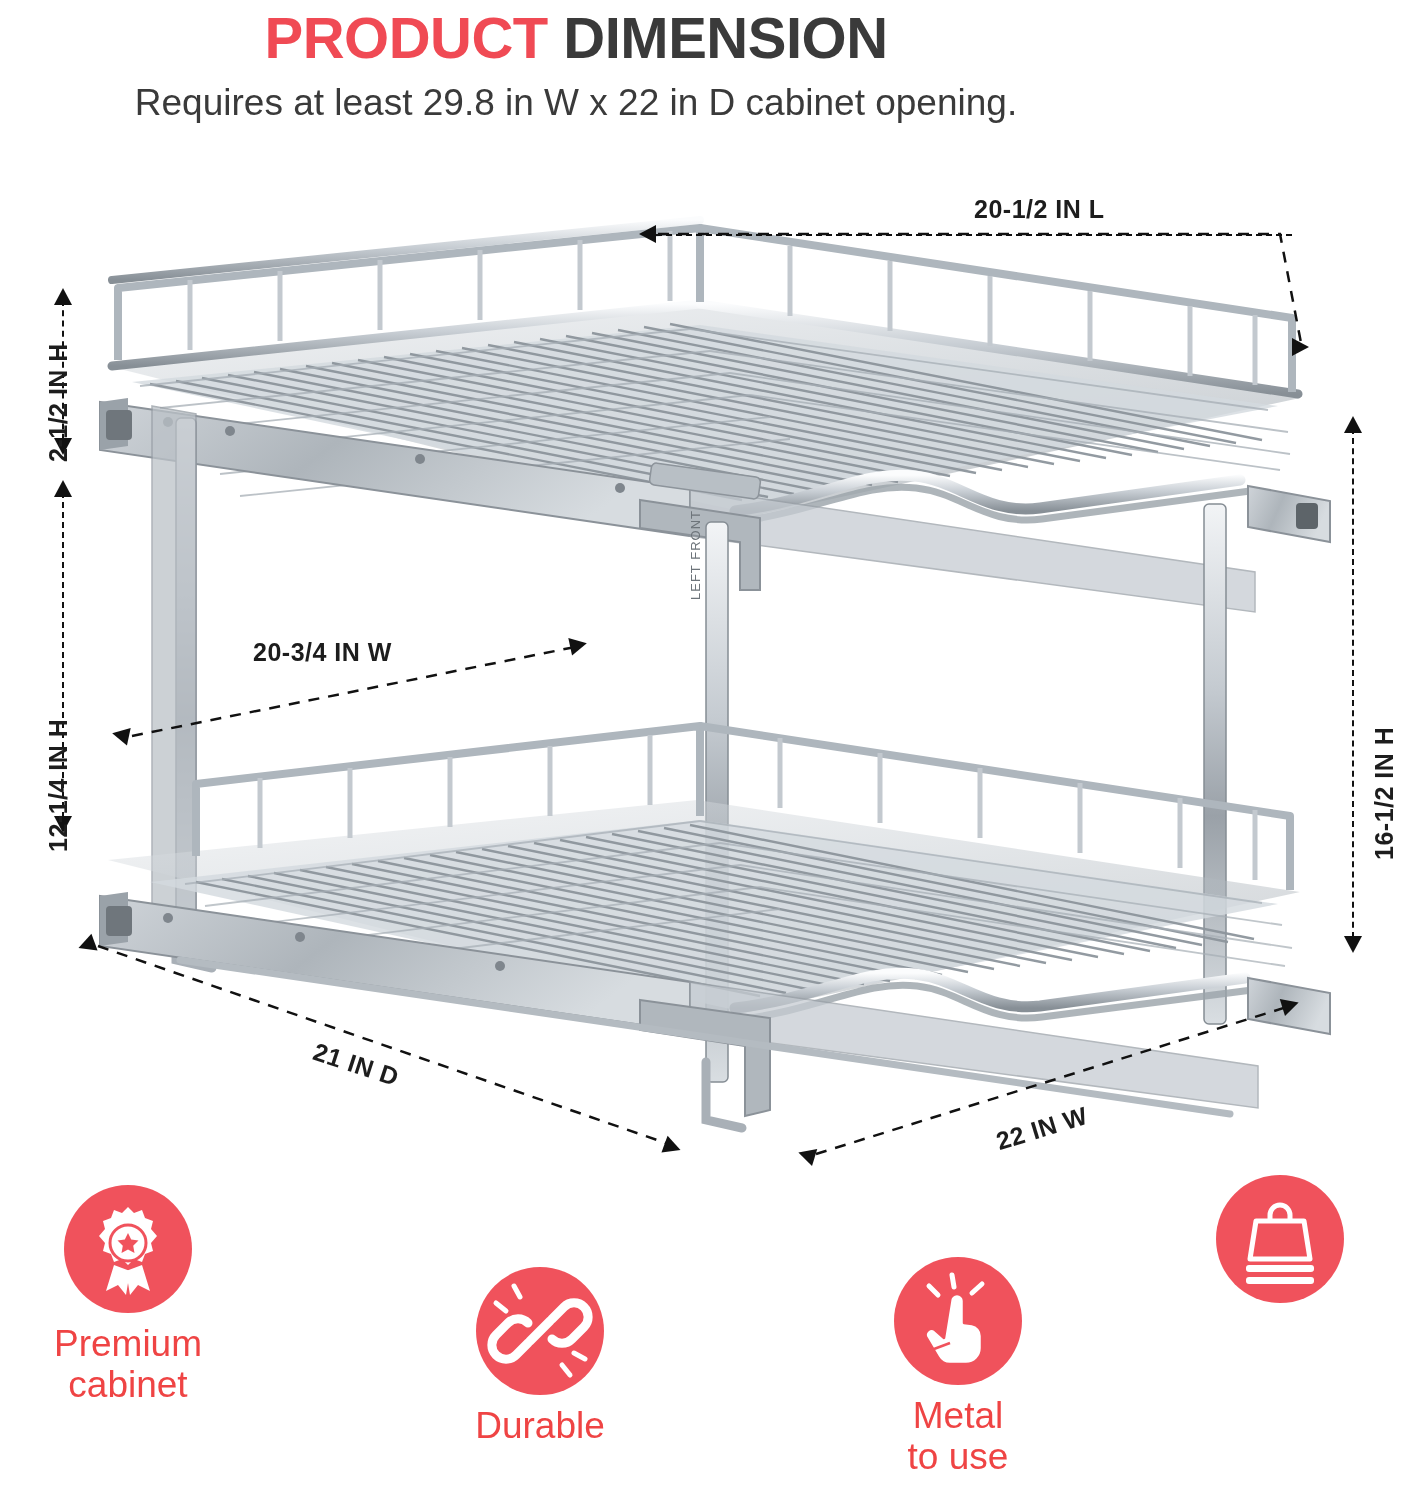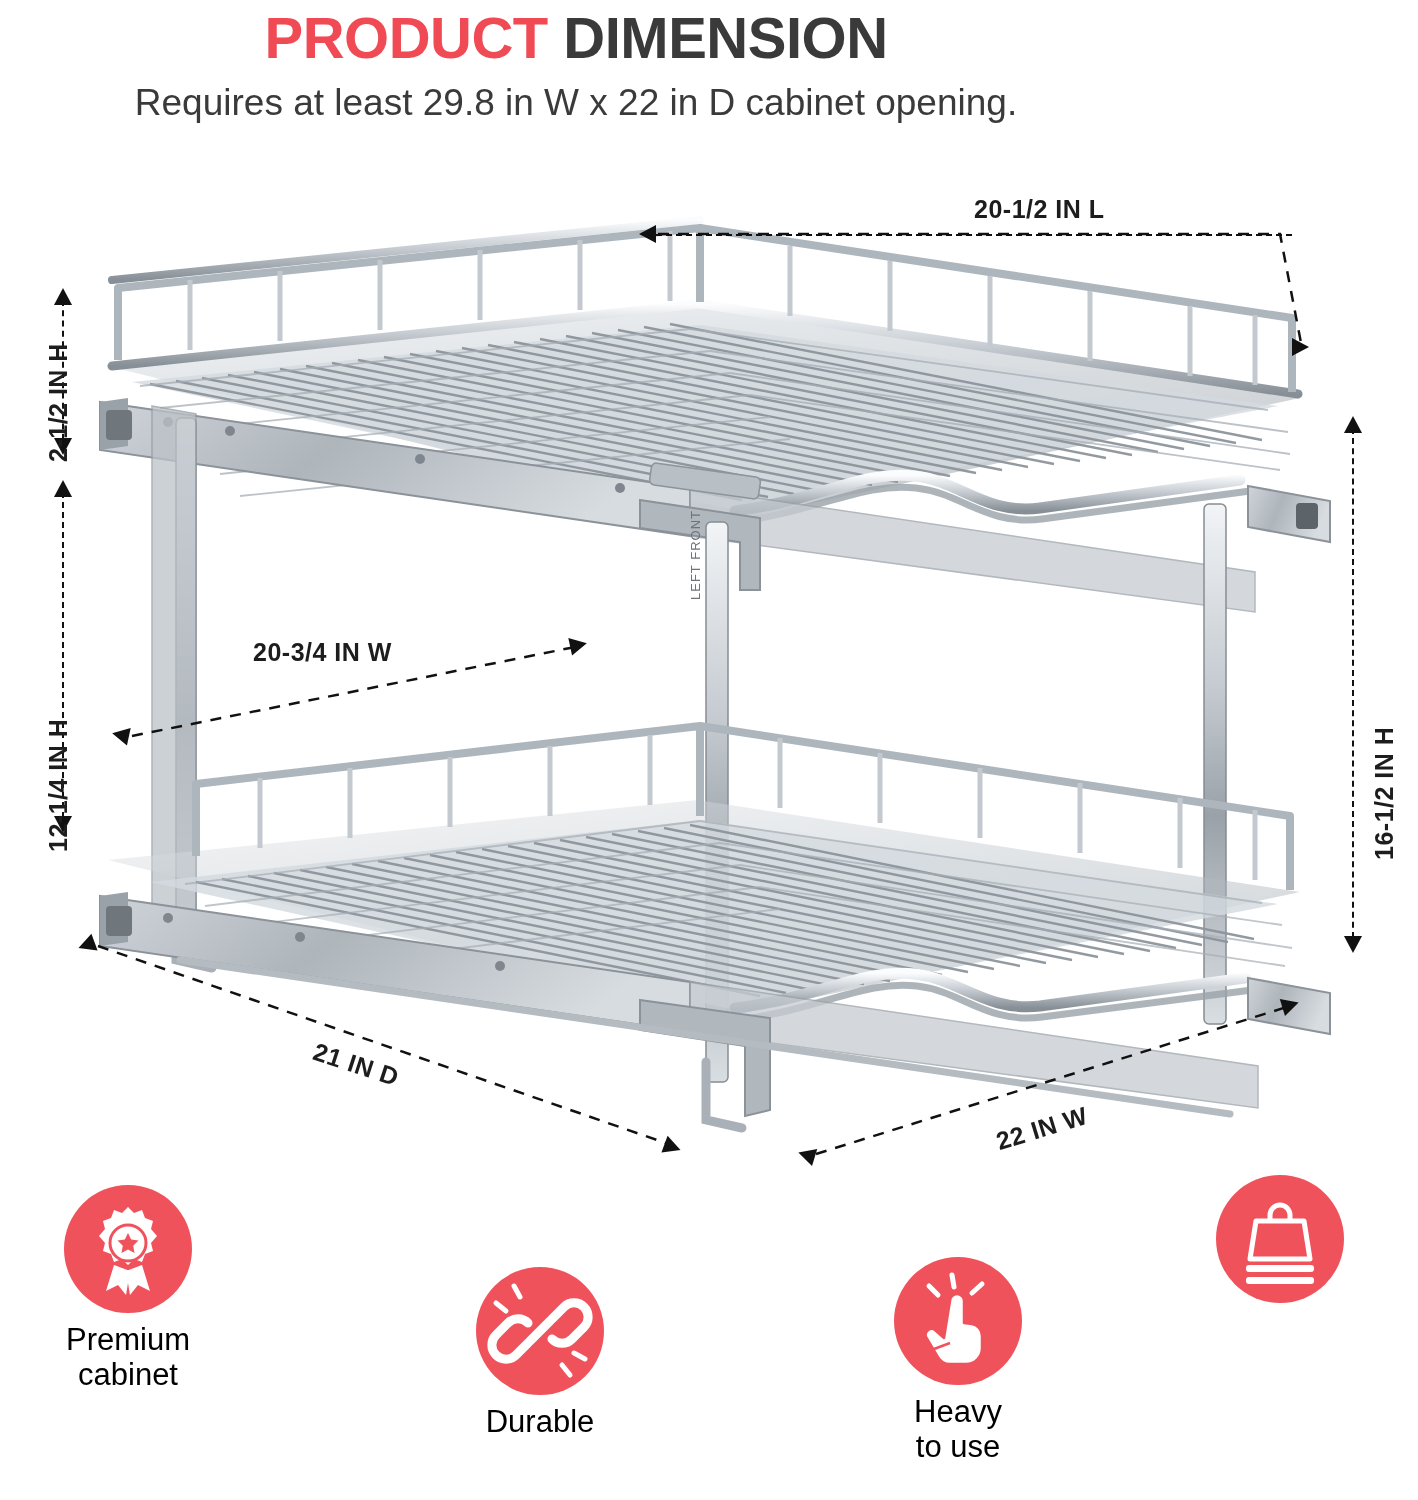--- a/index.html
+++ b/index.html
@@ -102,23 +102,23 @@
     width: 128px;
     height: 128px;
     border-radius: 50%;
     background: #f0525c;
     margin: 0 auto;
     position: relative;
   }
   .badge svg { position: absolute; left: 0; top: 0; }
   .feature .label {
     margin-top: 10px;
-    font-size: 31px;
+    font-size: 37px;
     line-height: 1.12;
-    color: #000000;
+    color: #ef4444;
   }
 </style>
 </head>
 <body>
 
 <div class="header">
   <div class="title">
     <span class="accent">PRODUCT</span><span class="dark"> DIMENSION</span>
   </div>
   <div class="subtitle">Requires at least 29.8 in W x 22 in D cabinet opening.</div>
@@ -415,21 +415,21 @@
         <g stroke="#fff" stroke-width="5" stroke-linecap="round">
           <line x1="60" y1="30" x2="58" y2="18"></line>
           <line x1="44" y1="38" x2="35" y2="29"></line>
           <line x1="78" y1="36" x2="88" y2="27"></line>
         </g>
         <path d="M56 44 a7 7 0 0 1 14 0 v22 l8 1 a12 12 0 0 1 10 12 v12 a16 16 0 0 1 -16 16 h-16 a14 14 0 0 1 -12 -7 l-12 -20 a6 6 0 0 1 9 -7 l9 8 z" fill="#fff" stroke="#f0525c" stroke-width="2.5" stroke-linejoin="round"></path>
         <path d="M40 92 l16 -6" stroke="#f0525c" stroke-width="2.5" fill="none"></path>
       </svg>
     </div>
     <div class="label">
-      <div>Heavy</div>
+      <div>Metal</div>
       <div>to use</div>
     </div>
   </div>
 
   <div class="feature" style="left:1160px; top:0px; width:240px;">
     <div class="badge">
       <svg width="128" height="128" viewBox="0 0 128 128">
         <path d="M40 46 h48 l6 38 h-60 z" fill="none" stroke="#fff" stroke-width="5" stroke-linejoin="round"></path>
         <path d="M54 46 v-6 a10 10 0 0 1 20 0 v6" fill="none" stroke="#fff" stroke-width="5"></path>
         <rect x="30" y="90" width="68" height="7" rx="3" fill="#fff"></rect>

